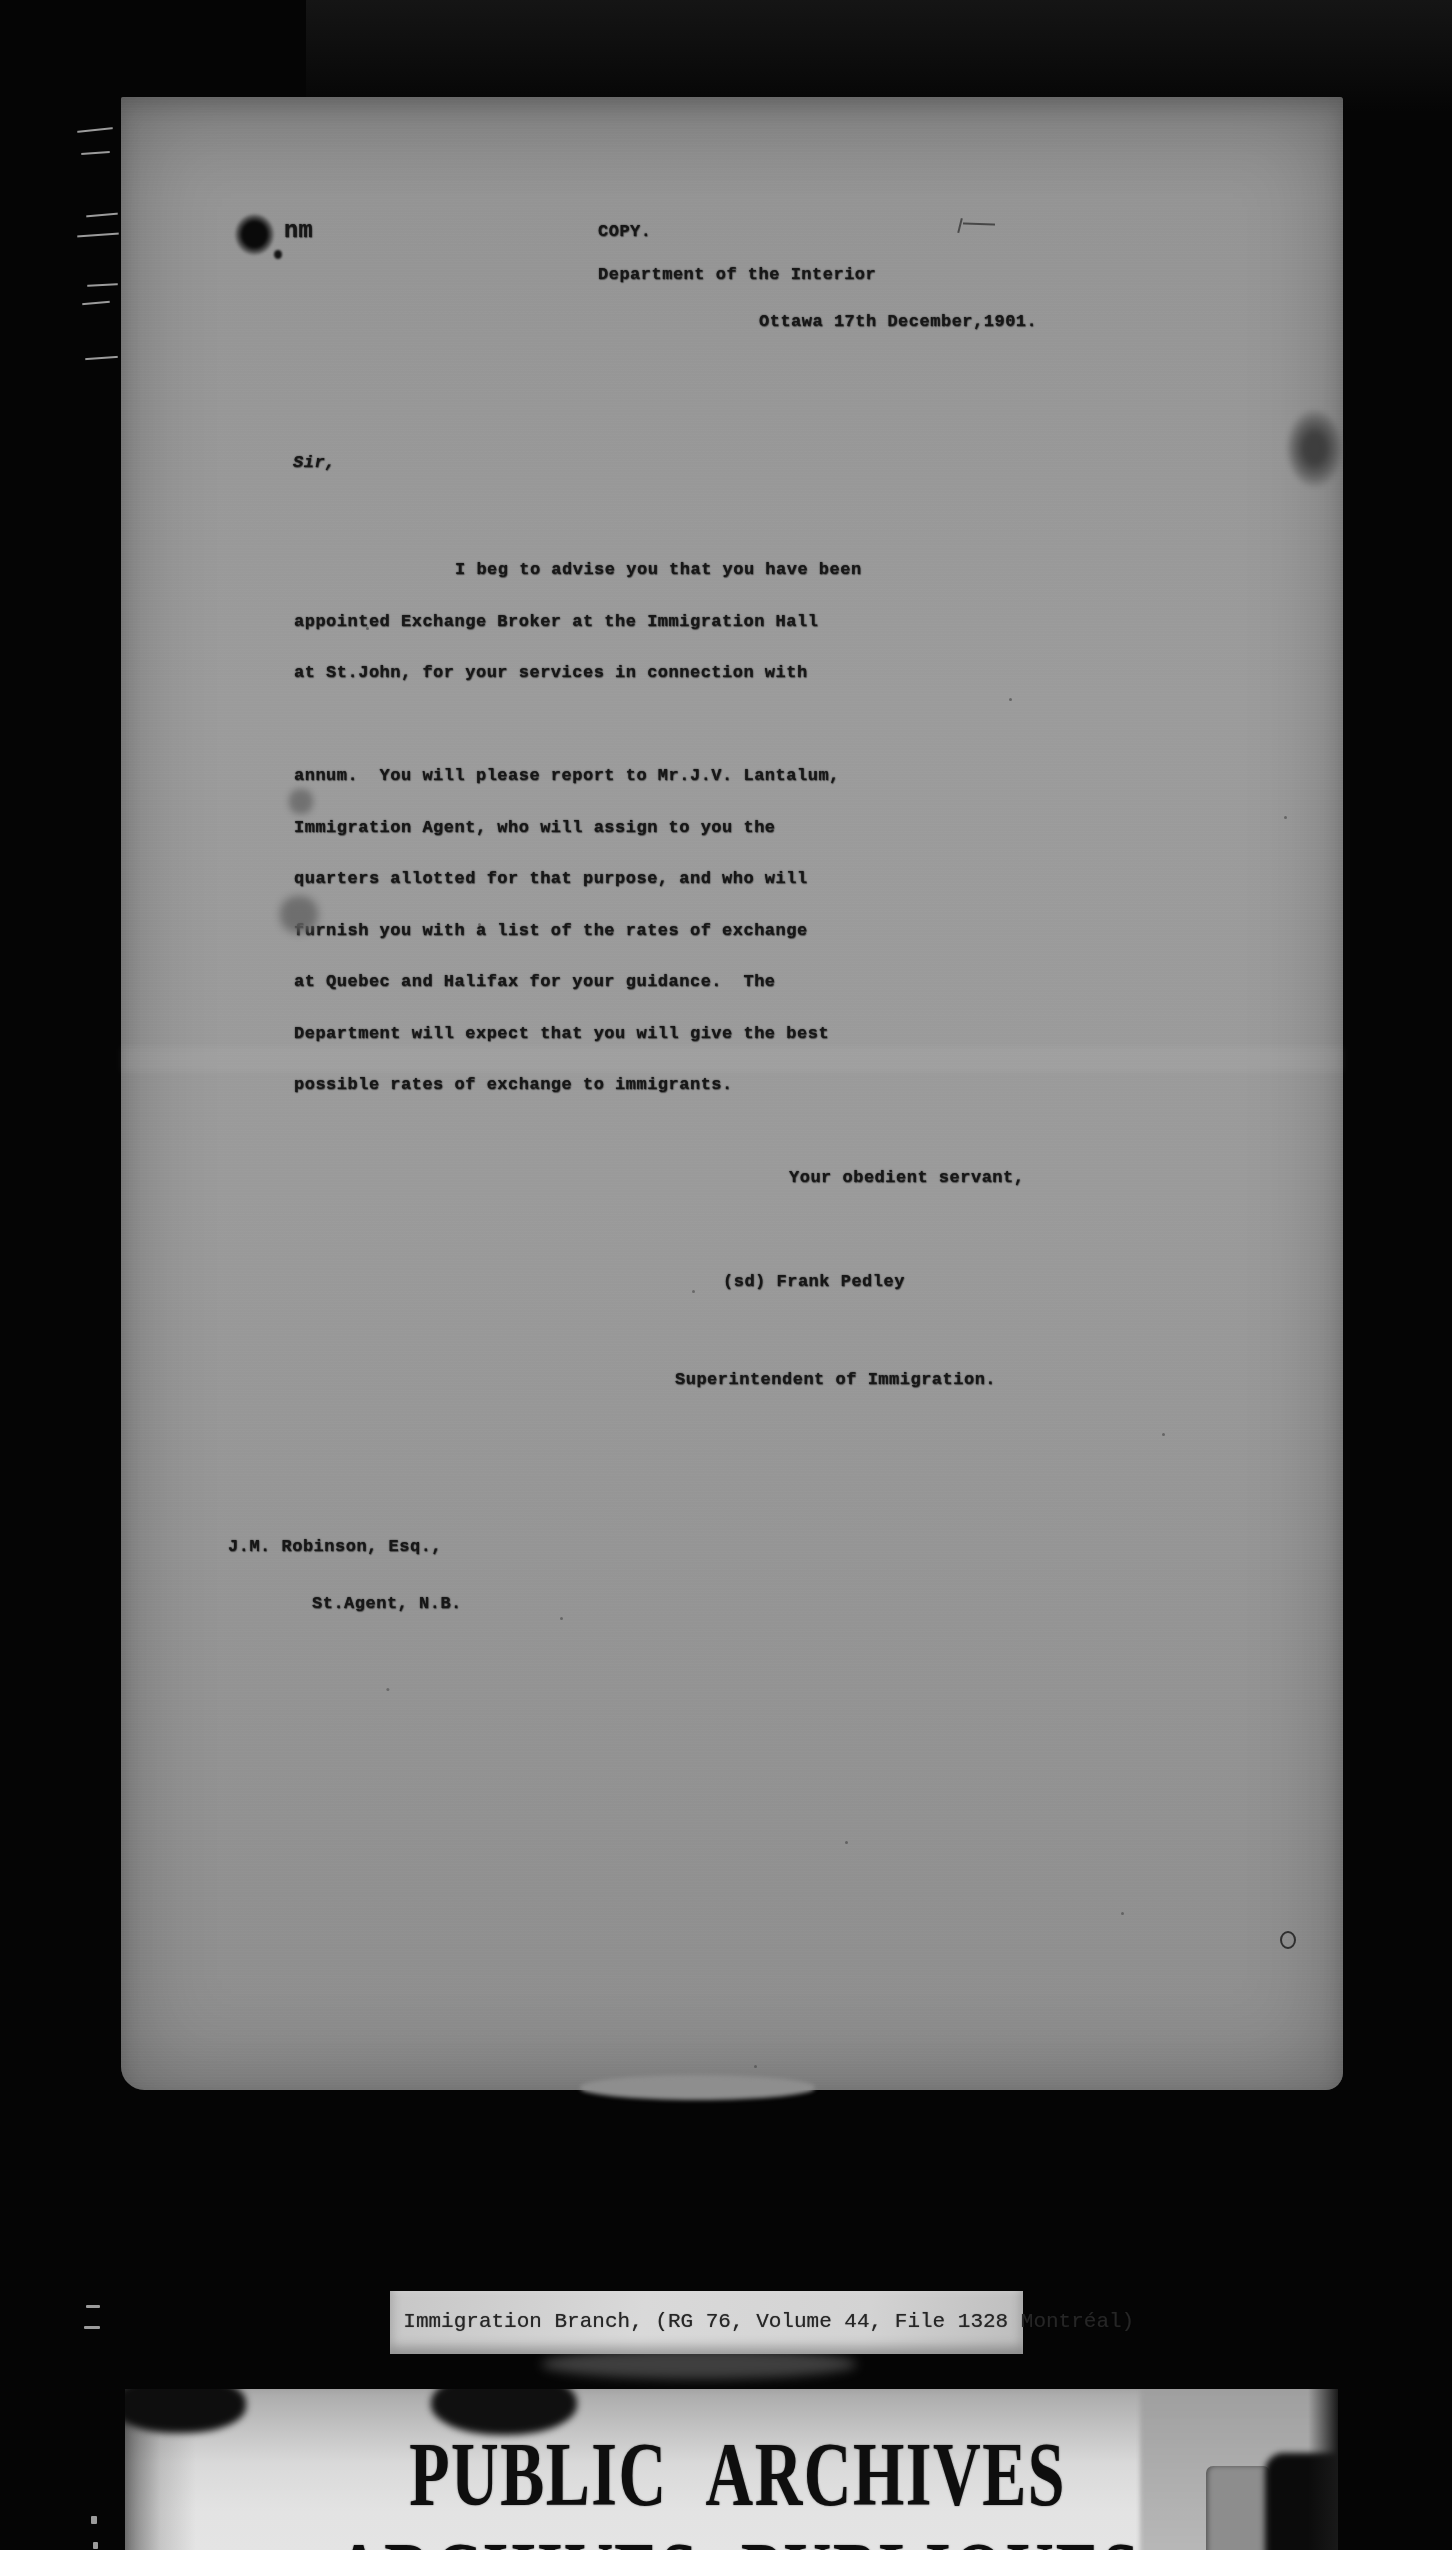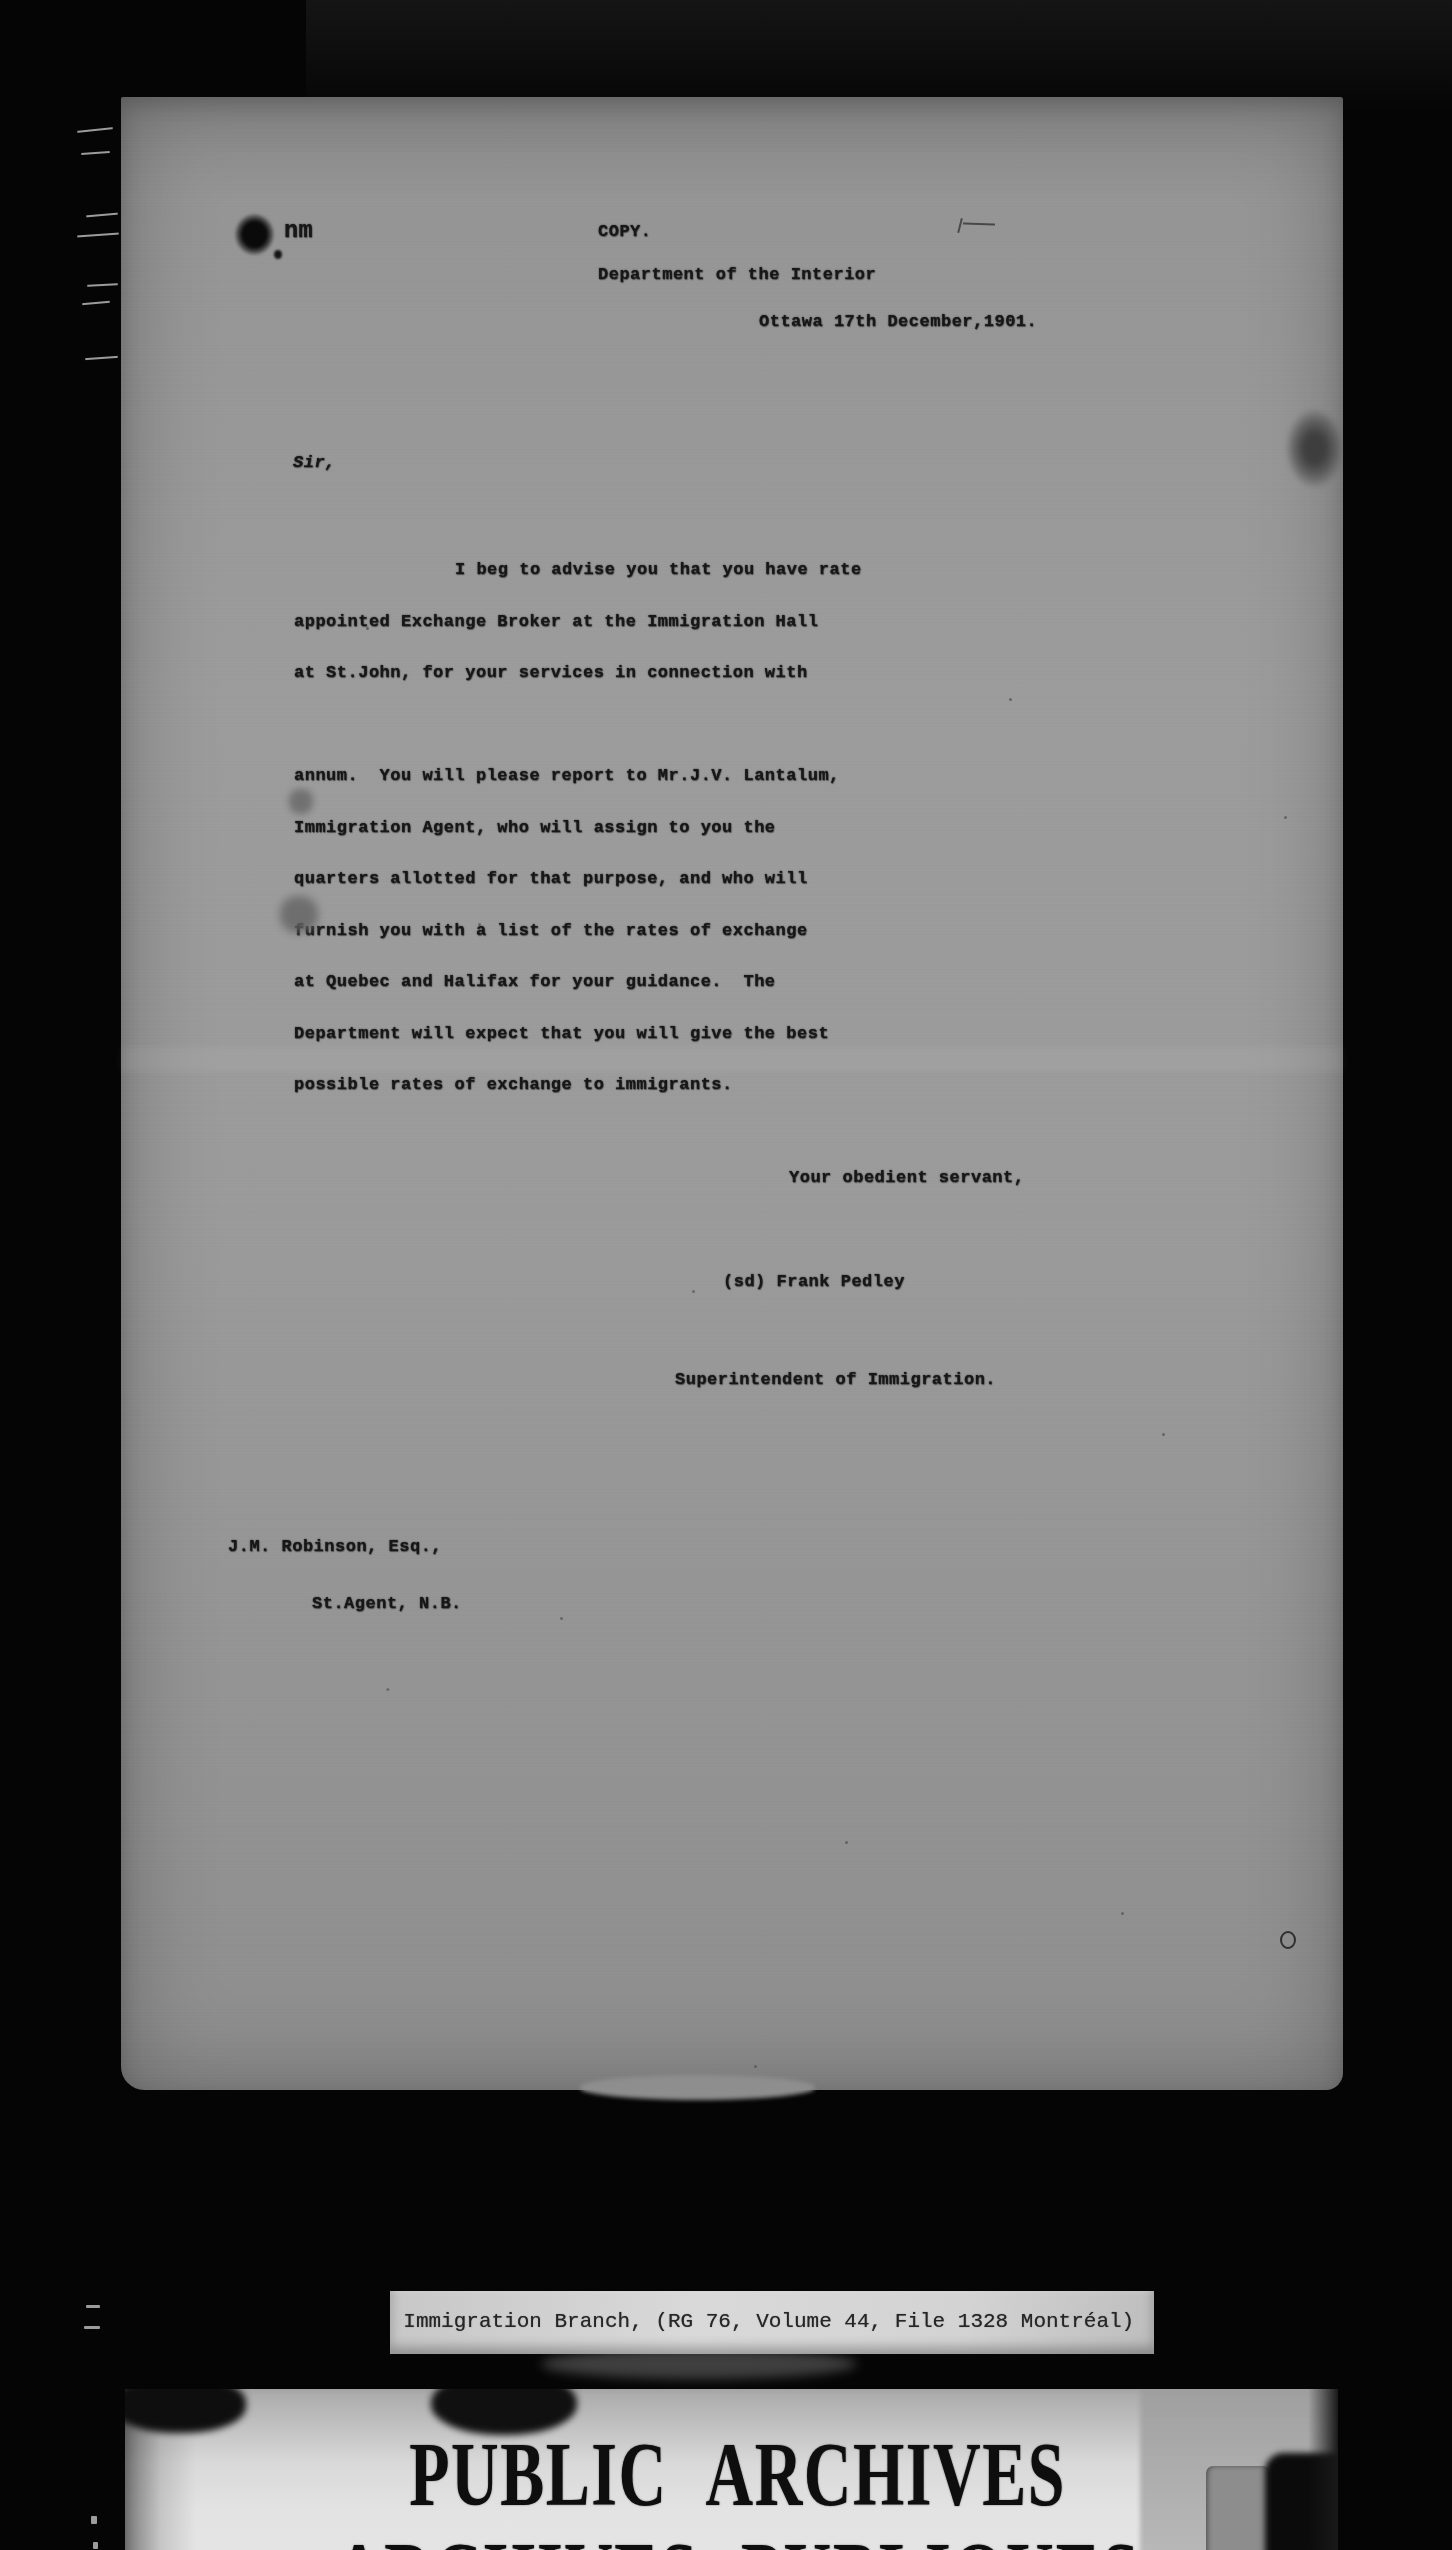--- a/index.html
+++ b/index.html
@@ -53,21 +53,21 @@
     box-shadow:112px 296px 0 rgba(25,25,25,.4),326px 663px 0 rgba(25,25,25,.38),
       643px 71px 0 rgba(25,25,25,.42),796px 806px 0 rgba(25,25,25,.4),
       194px 990px 0 rgba(25,25,25,.38),479px 1214px 0 rgba(25,25,25,.4),
       20.4px 1061px 0 rgba(25,25,25,.35),755px 1285px 0 rgba(25,25,25,.38),
       918px 189px 0 rgba(25,25,25,.4),388px 1438px 0 rgba(25,25,25,.35);}
 
   
   .speck{position:absolute;background:#b7b7b7;opacity:.85;filter:blur(0.3px);border-radius:1px;}
 
   
-  .label-strip{position:absolute;left:390px;top:2291px;width:764px;height:63px;
+  .label-strip{position:absolute;left:390px;top:2291px;width:633px;height:63px;
     background:linear-gradient(100deg,#c7c7c7,#d9d9d9 40%,#d3d3d3 75%,#bdbdbd);
     box-shadow:inset 0 -7.1px 12.2px rgba(0,0,0,.28), inset 0 2px 5.1px rgba(255,255,255,.25);}
   .label-text{position:absolute;left:13.3px;top:20.4px;font-family:"Liberation Mono",monospace;
     font-weight:400;font-size:21px;line-height:1;color:#262626;white-space:pre;
     text-shadow:0 0 1px rgba(30,30,30,.65);filter:blur(0.2px);}
   .label-tear{position:absolute;left:541px;top:2349px;width:316px;height:30px;
     background:#4e4e4e;border-radius:50%;filter:blur(5.1px);opacity:.8;}
 
   
   .banner{position:absolute;left:125px;top:2389px;width:1213px;height:309px;overflow:hidden;
@@ -124,21 +124,21 @@
 
     <div class="tw" style="left:477px;top:126px;">COPY.</div>
     <div class="tw" style="left:477px;top:169px;">Department of the Interior</div>
     <div class="tw" style="left:638px;top:216px;">Ottawa 17th December,1901.</div>
 
     <div class="pen-mark-h"></div>
     <div class="pen-mark-v"></div>
 
     <div class="tw" style="left:172px;top:357px;font-style:italic;">Sir,</div>
 
-    <div class="tw" style="left:334px;top:464px;">I beg to advise you that you have rate</div>
+    <div class="tw" style="left:334px;top:464px;">I beg to advise you that you have been</div>
     <div class="tw" style="left:173px;top:516px;">appointed Exchange Broker at the Immigration Hall</div>
     <div class="tw" style="left:173px;top:567px;">at St.John, for your services in connection with</div>
     <div class="tw" style="left:173px;top:670px;">annum.  You will please report to Mr.J.V. Lantalum,</div>
     <div class="tw" style="left:173px;top:722px;">Immigration Agent, who will assign to you the</div>
     <div class="tw" style="left:173px;top:773px;">quarters allotted for that purpose, and who will</div>
     <div class="tw" style="left:173px;top:825px;">furnish you with a list of the rates of exchange</div>
     <div class="tw" style="left:173px;top:876px;">at Quebec and Halifax for your guidance.  The</div>
     <div class="tw" style="left:173px;top:928px;">Department will expect that you will give the best</div>
     <div class="tw" style="left:173px;top:979px;">possible rates of exchange to immigrants.</div>
 

